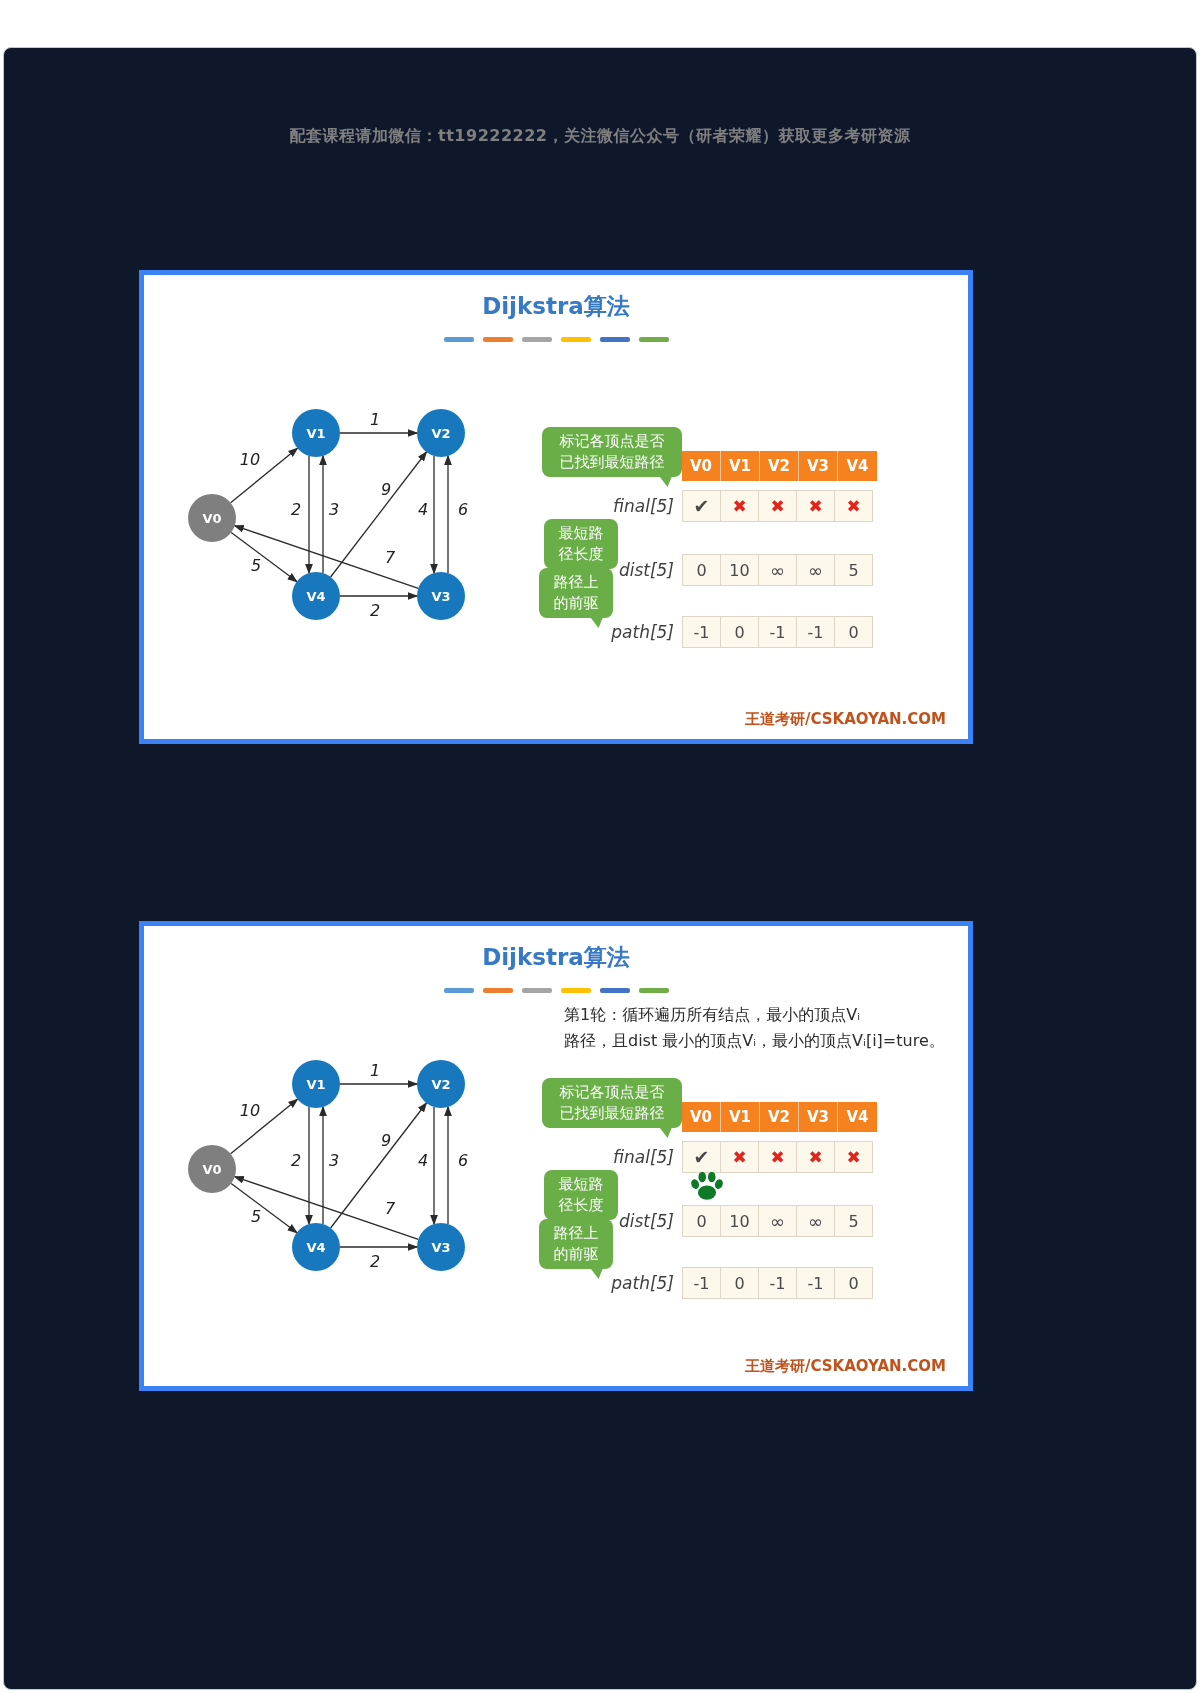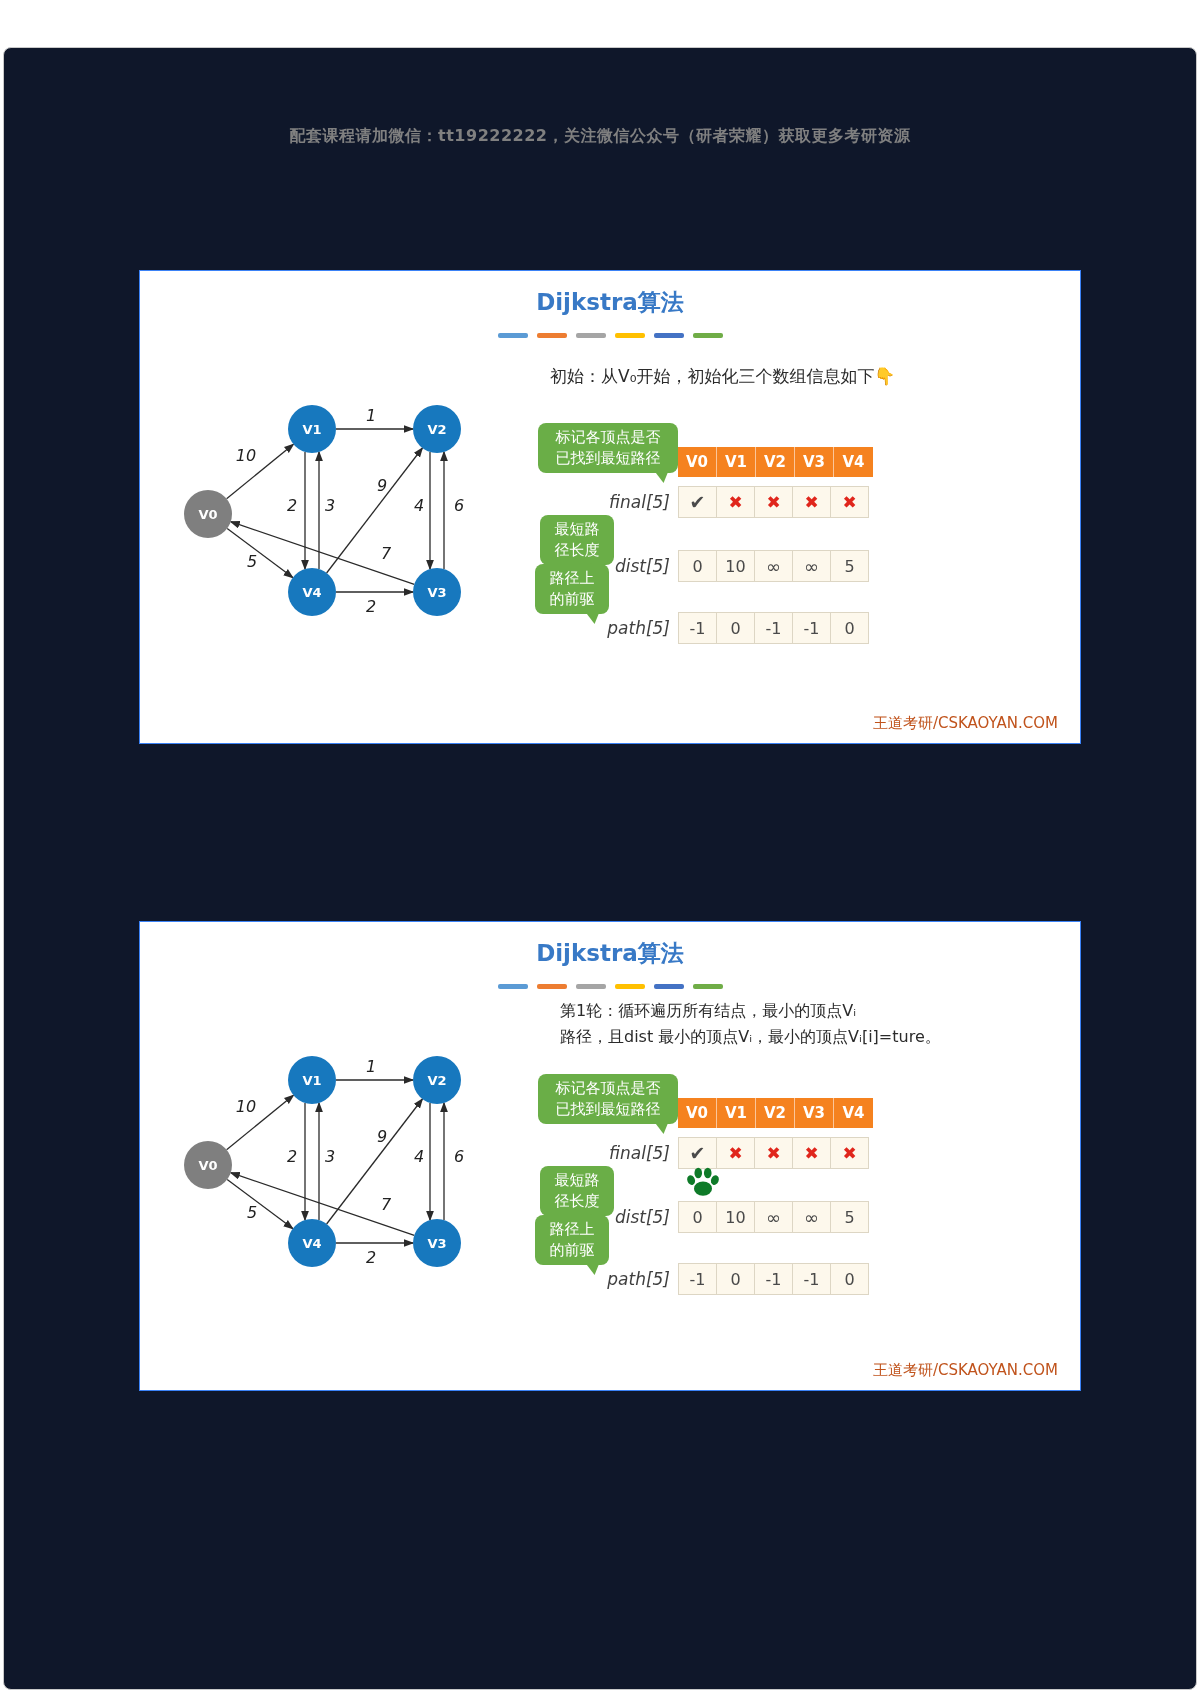--- a/index.html
+++ b/index.html
@@ -12,22 +12,22 @@
   .page {
     position:absolute; left:3px; top:3px; right:3px; bottom:3px;
     border:1px solid #c9c9c9; border-radius:8px; background:#0f172a;margin-top:44px;
   }
   .page-header {
     position:absolute; top:78px; left:0; width:100%;
     text-align:center; font-size:16px; font-weight:700;
     color:#808080; letter-spacing:.5px;
   }
   .slide {
-    position:absolute; left:135px; width:942px;
-    border:1px solid #3b82f6; background:#fff;
+    position:absolute; left:135px; width:834px;
+    border:5px solid #3b82f6; background:#fff;
   }
   #slide1 { top:222px; height:474px; }
   #slide2 { top:873px; height:470px; }
 
   .slide-title {
     position:absolute; top:16px; left:0; width:100%; text-align:center;
     font-size:23px; font-weight:700; color:#3879c6;
   }
   .dashes {
     position:absolute; top:62px; left:0; width:100%;
@@ -93,42 +93,38 @@
     font-style:italic; font-size:17px; color:#3f3f3f; line-height:32px;
   }
   .rl-final { top:215px; }
   .rl-dist  { top:279px;font-style:italic; }
   .rl-path  { top:341px; }
 
   .paw { position:absolute; left:544px; top:241px; width:38px; height:38px; }
 
   .slide-footer {
     position:absolute; right:22px; bottom:10px;
-    font-size:15px; font-weight:400; color:#c0531c;
+    font-size:15px; font-weight:700; color:#c0531c;
   }
 </style>
 </head>
 <body>
 
 <div class="page">
   <div class="page-header">配套课程请加微信：tt19222222，关注微信公众号（研者荣耀）获取更多考研资源</div>
 
   <div class="slide" id="slide1">
     <div class="slide-title">Dijkstra算法</div>
     <div class="dashes">
       <span class="dash d1"></span>
       <span class="dash d2"></span>
       <span class="dash d3"></span>
       <span class="dash d4"></span>
       <span class="dash d5"></span>
       <span class="dash d6"></span>
-    </div>
-    <div class="caption">
-      <span>初始：从V₀开始，初始化三个数组信息如下👇</span>
-      <span></span>
     </div>
 
     <svg class="graph" width="360" height="260" viewBox="0 0 360 260">
       <defs>
         <marker id="ah1" markerWidth="9" markerHeight="8" refX="7" refY="3" orient="auto">
           <path d="M0,0 L8,3 L0,6 Z" fill="#2a2a2a"></path>
         </marker>
       </defs>
       <line class="edge" x1="58.6" y1="99.8" x2="125.4" y2="45.2" marker-end="url(#ah1)"></line>
       <line class="edge" x1="168" y1="30" x2="245" y2="30" marker-end="url(#ah1)"></line>

